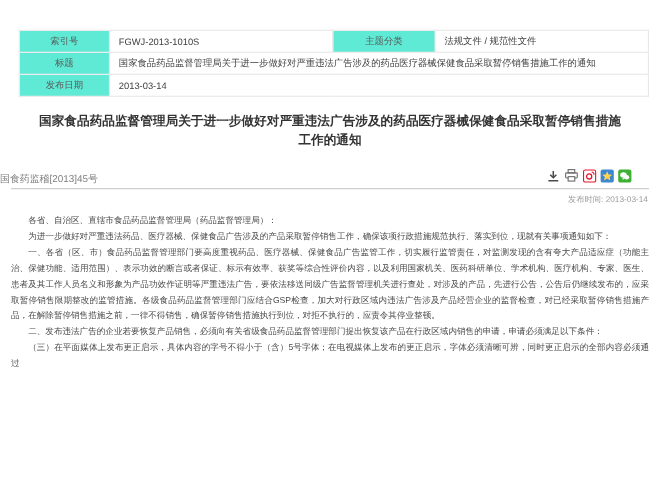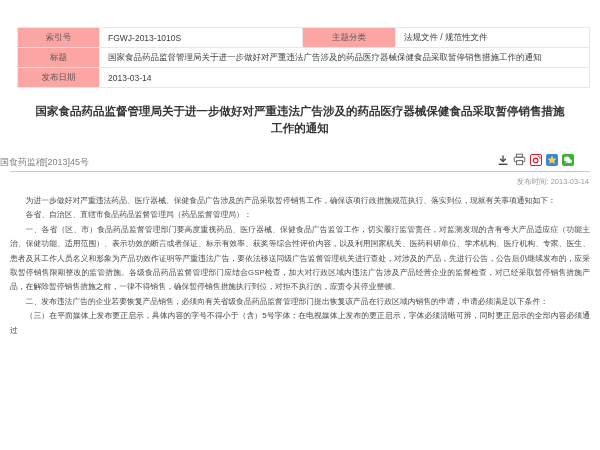--- a/index.html
+++ b/index.html
@@ -10,21 +10,21 @@
   }
   
   .meta-table {
     position:absolute; left:17px; top:27px; width:572px;
     border-collapse:collapse; table-layout:fixed;
   }
   .meta-table td {
     border:1px solid #e8e8e8; height:20px; padding:0 8px;
     font-size:8.5px; color:#404040; white-space:nowrap; overflow:hidden;
   }
-  .meta-table td.lbl { background:#fca5a5; text-align:center; color:#595959; }
+  .meta-table td.lbl { background:#5eead4; text-align:center; color:#595959; }
   
   .doc-title {
     position:absolute; top:95px; left:32px; right:32px;
     text-align:center; font-size:11.5px; font-weight:bold; color:#333333;
     line-height:17px;
   }
   .doc-number {
     position:absolute; top:156px; left:0; right:0;
     font-size:9px; color:#808080;
   }
@@ -120,18 +120,18 @@
 </div>
 
 <div class="sep"></div>
 
 <div class="pub-time">
   <span>发布时间:</span>
   <span>2013-03-14</span>
 </div>
 
 <div class="article">
+  <p>各省、自治区、直辖市食品药品监督管理局（药品监督管理局）：</p>
   <p>为进一步做好对严重违法药品、医疗器械、保健食品广告涉及的产品采取暂停销售工作，确保该项行政措施规范执行、落实到位，现就有关事项通知如下：</p>
-  <p>各省、自治区、直辖市食品药品监督管理局（药品监督管理局）：</p>
   <p>一、各省（区、市）食品药品监督管理部门要高度重视药品、医疗器械、保健食品广告监管工作，切实履行监管责任，对监测发现的含有夸大产品适应症（功能主治、保健功能、适用范围）、表示功效的断言或者保证、标示有效率、获奖等综合性评价内容，以及利用国家机关、医药科研单位、学术机构、医疗机构、专家、医生、患者及其工作人员名义和形象为产品功效作证明等严重违法广告，要依法移送同级广告监督管理机关进行查处，对涉及的产品，先进行公告，公告后仍继续发布的，应采取暂停销售限期整改的监管措施。各级食品药品监督管理部门应结合GSP检查，加大对行政区域内违法广告涉及产品经营企业的监督检查，对已经采取暂停销售措施产品，在解除暂停销售措施之前，一律不得销售，确保暂停销售措施执行到位，对拒不执行的，应责令其停业整顿。</p>
   <p>二、发布违法广告的企业若要恢复产品销售，必须向有关省级食品药品监督管理部门提出恢复该产品在行政区域内销售的申请，申请必须满足以下条件：</p>
   <p>（三）在平面媒体上发布更正启示，具体内容的字号不得小于（含）5号字体；在电视媒体上发布的更正启示，字体必须清晰可辨，同时更正启示的全部内容必须通过</p>
 </div>
 
 </body></html>

